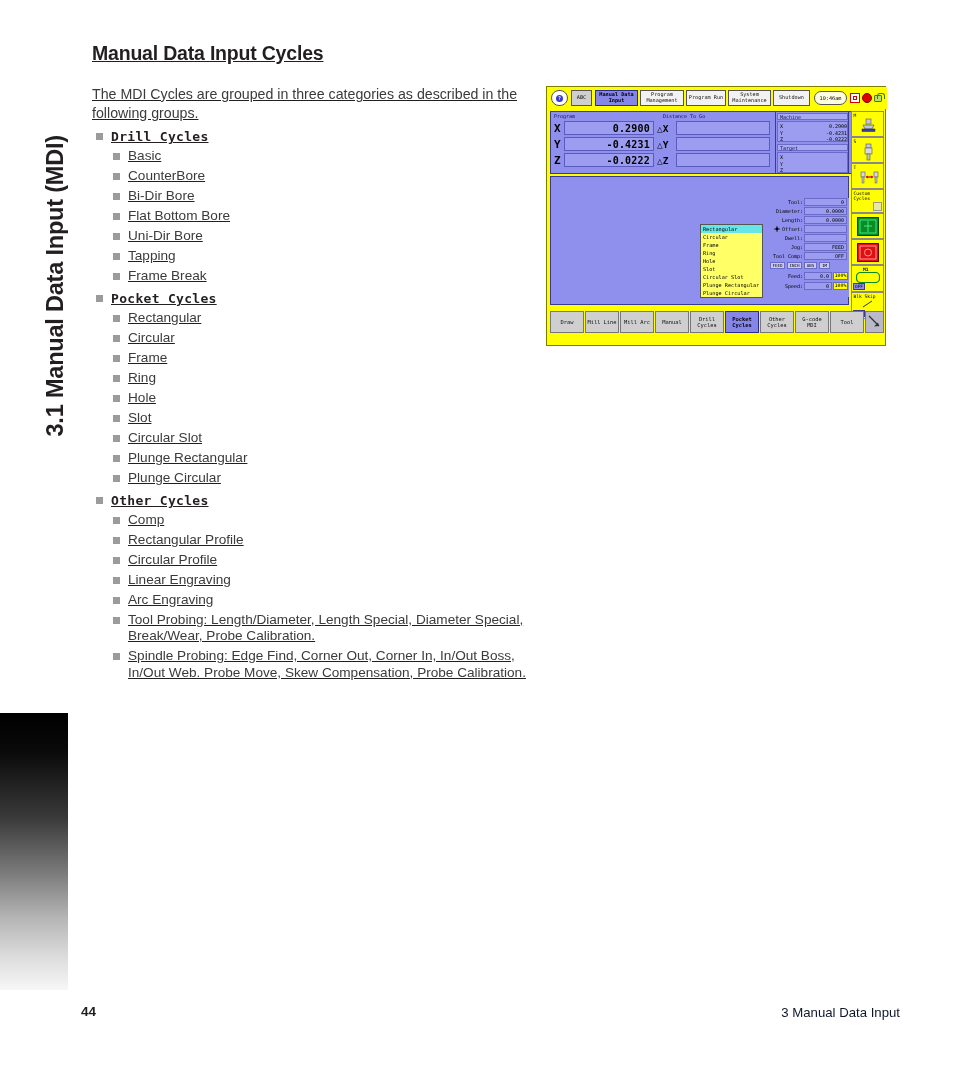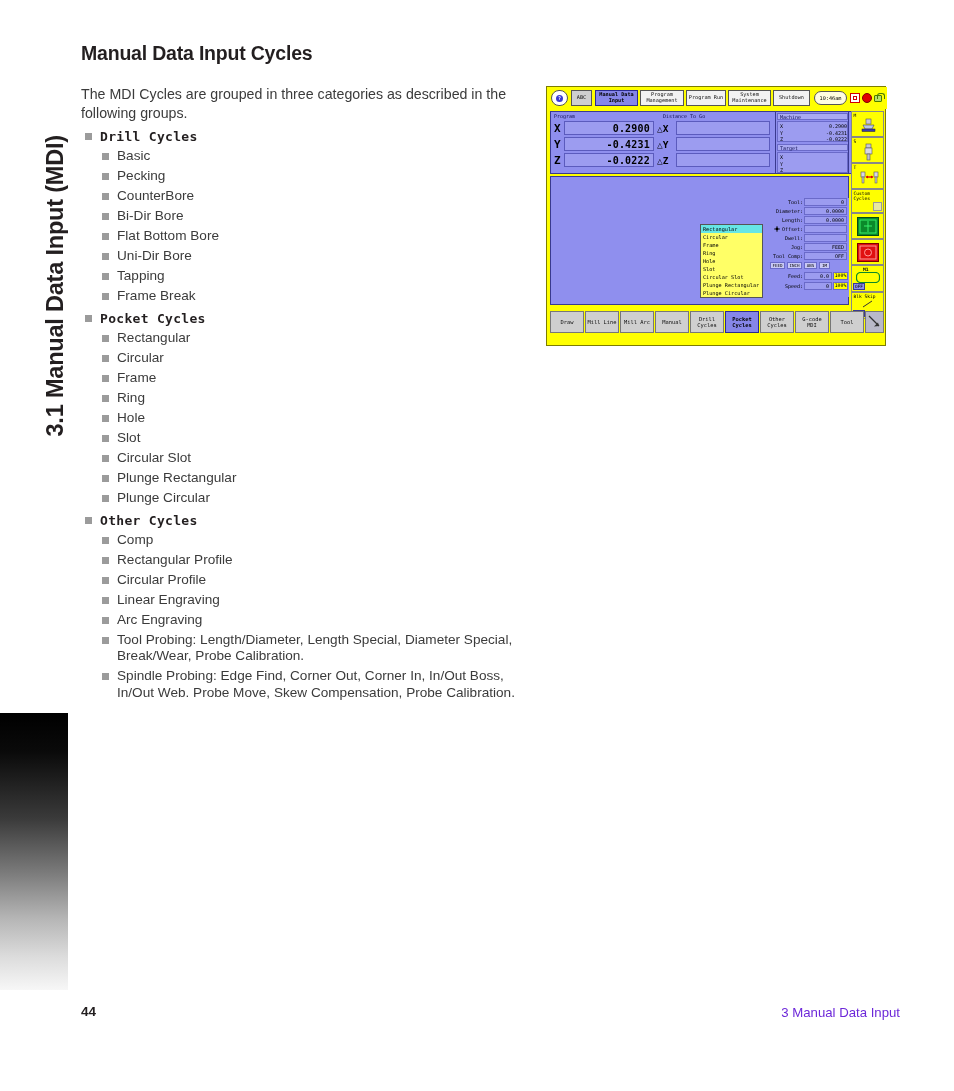--- a/index.html
+++ b/index.html
@@ -28,21 +28,21 @@
     transform-origin: center center;
     font-weight: bold;
     font-size: 23.5px;
     letter-spacing: -0.2px;
     text-align: left;
     color:#231f20;
     white-space: nowrap;
   }
 
   
-  #content { position:absolute; left:81px; top:42px; width:455px; }
+  #content { position:absolute; left:92px; top:42px; width:455px;text-decoration:underline; }
 
   h1#page-heading {
     font-size: 19.5px; font-weight:bold; margin:0 0 20px 0;
     letter-spacing:-0.2px; color:#231f20;
   }
 
   p#intro { font-size:14.2px; line-height:18.5px; margin:0 0 0 0; color:#3b3b3b; }
 
   ul.lvl1 { list-style:none; margin:0; padding:0; }
   ul.lvl2 { list-style:none; margin:0; padding:0 0 0 17px; }
@@ -54,21 +54,21 @@
            font-size:13.6px; line-height:16.5px; color:#3b3b3b; }
 
   li.grp .bullet, li.itm .bullet {
     position:absolute; left:4px; top:5px; width:7px; height:7px;
     background:#9b9b9b; display:block;
   }
   li.grp .bullet { background:#9b9b9b; top:4px; }
 
   
   #footer-page { position:absolute; left:81px; top:1004px; font-size:13.5px; font-weight:bold; color:#231f20;}
-  #footer-sec { position:absolute; right:54px; top:1005px; font-size:13.2px; color:#6d28d9;}
+  #footer-sec { position:absolute; right:54px; top:1005px; font-size:13.2px; color:#0f172a;}
 
   
   #cnc {
     position:absolute; left:546px; top:86px; width:340px; height:260px;
     background:#ffff00;
     border:1px solid #7d7d00;
     font-family:"DejaVu Sans Mono", monospace;
     font-size:5px;
     color:#000;
     user-select:none;
@@ -183,21 +183,20 @@
 
 <div id="chapter-title">3.1 Manual Data Input (MDI)</div>
 
 <div id="content">
   <h1 id="page-heading">Manual Data Input Cycles</h1>
   <p id="intro">The MDI Cycles are grouped in three categories as described in the following groups.</p>
   <ul class="lvl1" id="group-list">
       <li class="grp"><span class="bullet"></span><span>Drill Cycles</span></li>
       <ul class="lvl2">
         <li class="itm"><span class="bullet"></span><span>Basic</span></li>
-        <li class="itm"><span class="bullet"></span><span>Pecking</span></li>
         <li class="itm"><span class="bullet"></span><span>CounterBore</span></li>
         <li class="itm"><span class="bullet"></span><span>Bi-Dir Bore</span></li>
         <li class="itm"><span class="bullet"></span><span>Flat Bottom Bore</span></li>
         <li class="itm"><span class="bullet"></span><span>Uni-Dir Bore</span></li>
         <li class="itm"><span class="bullet"></span><span>Tapping</span></li>
         <li class="itm"><span class="bullet"></span><span>Frame Break</span></li>
       </ul>
       <li class="grp"><span class="bullet"></span><span>Pocket Cycles</span></li>
       <ul class="lvl2">
         <li class="itm"><span class="bullet"></span><span>Rectangular</span></li>

